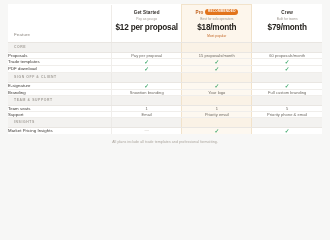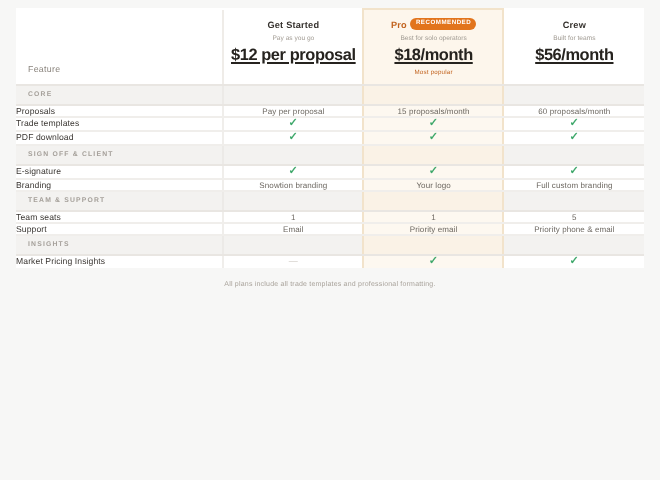--- a/index.html
+++ b/index.html
@@ -79,21 +79,20 @@
     color:#a09a92;
     line-height:1.25;
   }
   .plan-price{
     margin-top:3px;
     font-size:8.2px;
     font-weight:bold;
     color:#26231f;
     letter-spacing:-.2px;
     line-height:1;
-    text-decoration:underline;
   }
   .plan-price.pro-price{color:#26231f;}
   .plan-note{
     margin-top:2px;
     font-size:3.1px;
     color:#c2631f;
     letter-spacing:.1px;
     height:4px;
   }
   .plan-note.blank{color:transparent;}
@@ -208,21 +207,21 @@
           <div class="plan-sub">Best for solo operators</div>
           <div class="plan-price pro-price">$18/month</div>
           <div class="plan-note">Most popular</div>
         </td>
 
         <td class="plan-head">
           <div class="plan-name-row">
             <span class="plan-name">Crew</span>
           </div>
           <div class="plan-sub">Built for teams</div>
-          <div class="plan-price">$56/month</div>
+          <div class="plan-price">$79/month</div>
           <div class="plan-note blank"></div>
         </td>
       </tr>
     </thead>
 
     <tbody id="tbody">
         <tr class="group">
           <td class="g-label">Core</td>
           <td class="g-plain"></td>
           <td class="g-pro"></td>

